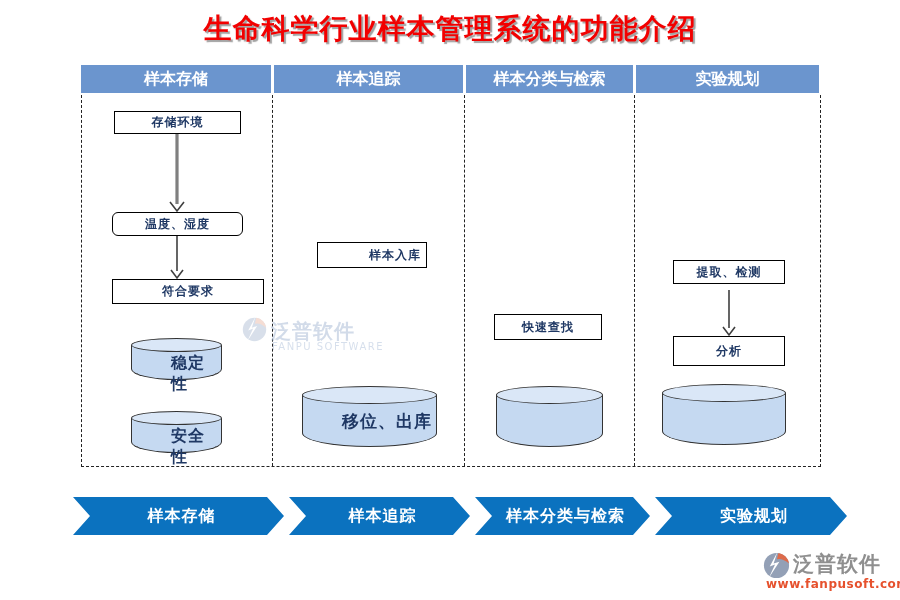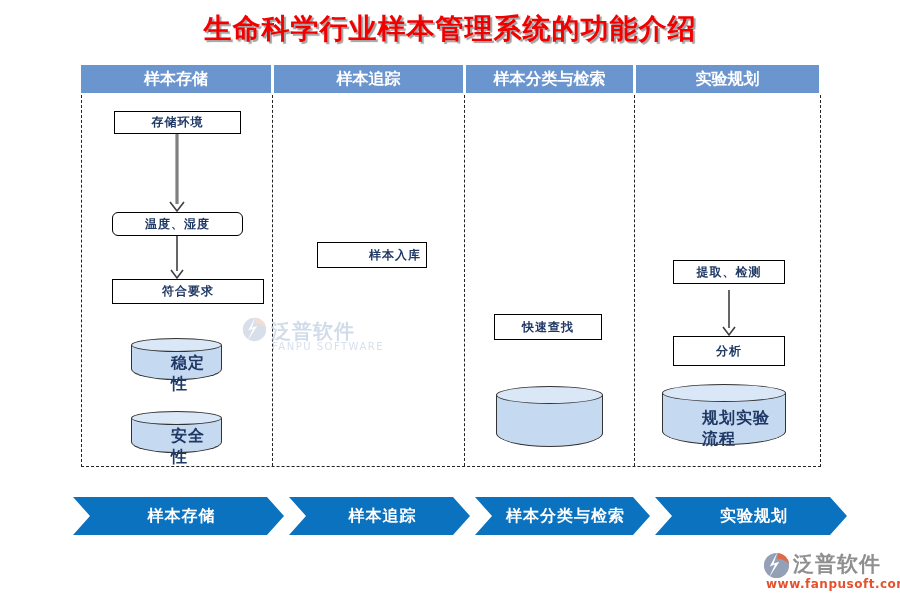--- a/index.html
+++ b/index.html
@@ -119,37 +119,41 @@
     <div class="ctop"></div>
     <div class="clabel">稳定性</div>
   </div>
   <div class="cyl cyl-s" style="left:131px;top:411px;">
     <div class="cbody"></div>
     <div class="ctop"></div>
     <div class="clabel">安全性</div>
   </div>
 
   <div class="fbox" style="left:317px;top:242px;width:110px;height:26px;padding-left:46px;">样本入库</div>
+  <div class="cyl cyl-l" style="left:302px;top:386px;width:135px;">
+    <div class="cbody"></div>
+    <div class="ctop"></div>
+    <div class="clabel">移位、出库</div>
+  </div>
 
   <div class="fbox" style="left:494px;top:270px;width:108px;height:26px;margin-top:44px;">快速查找</div>
   <div class="cyl cyl-l" style="left:496px;top:386px;width:107px;">
     <div class="cbody"></div>
     <div class="ctop"></div>
   </div>
 
   <div class="fbox" style="left:673px;top:260px;width:112px;height:24px;">提取、检测</div>
   <svg class="arrow" style="left:720px;top:290px;" width="18" height="47">
     <line x1="9" y1="0" x2="9" y2="38" stroke="#3f3f3f" stroke-width="1.6"></line>
     <polyline points="3,37 9,45 15,37" fill="none" stroke="#3f3f3f" stroke-width="1.6"></polyline>
   </svg>
   <div class="fbox" style="left:673px;top:336px;width:112px;height:30px;">分析</div>
   <div class="cyl cyl-l" style="left:662px;top:384px;width:124px;">
     <div class="cbody"></div>
     <div class="ctop"></div>
-    <div class="clabel" style="font-size:16px;">规划实验流程</div>
   </div>
 
   <div class="wmark">
     <svg width="27" height="27" viewBox="0 0 30 30">
       <circle cx="15" cy="15" r="13" fill="#b9c6da"></circle>
       <path d="M17 2 A13 13 0 0 1 28 13 Q21 7 15.5 8.5 Z" fill="#edc2b2"></path>
       <path d="M16 1 L8 16 L13.5 14 L7 28 L18 11 L12 13 Z" fill="#fff"></path>
     </svg>
     <span class="wname">泛普软件</span>
     <span class="wsub">FANPU SOFTWARE</span>

